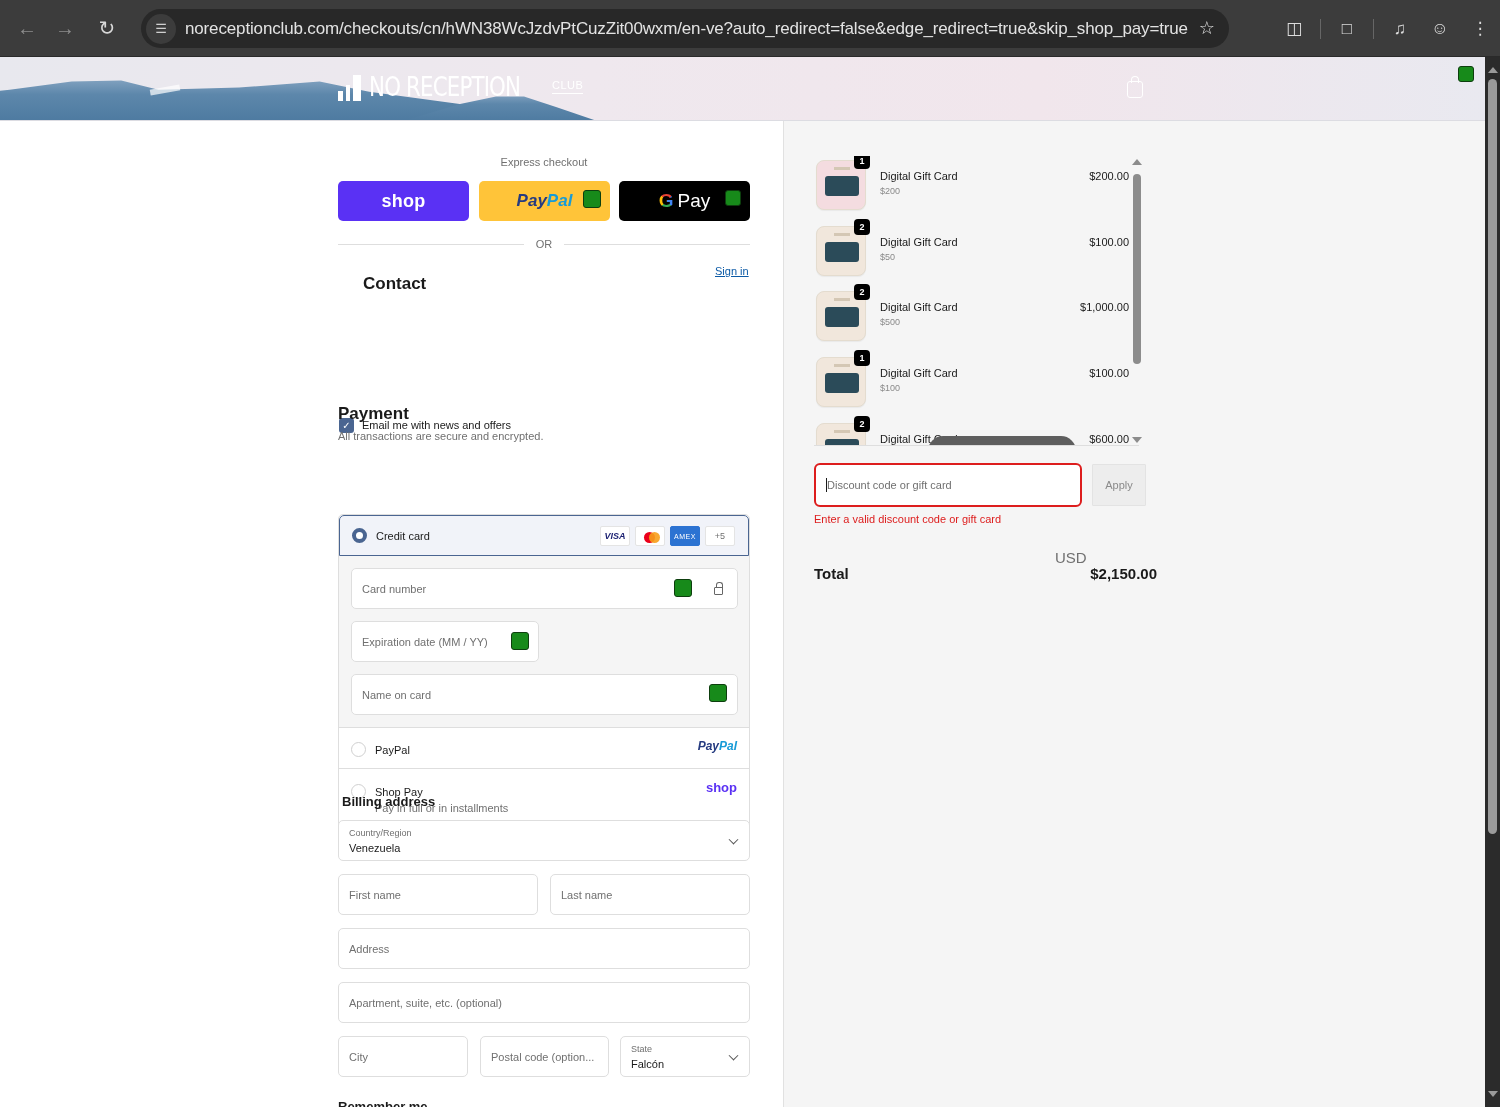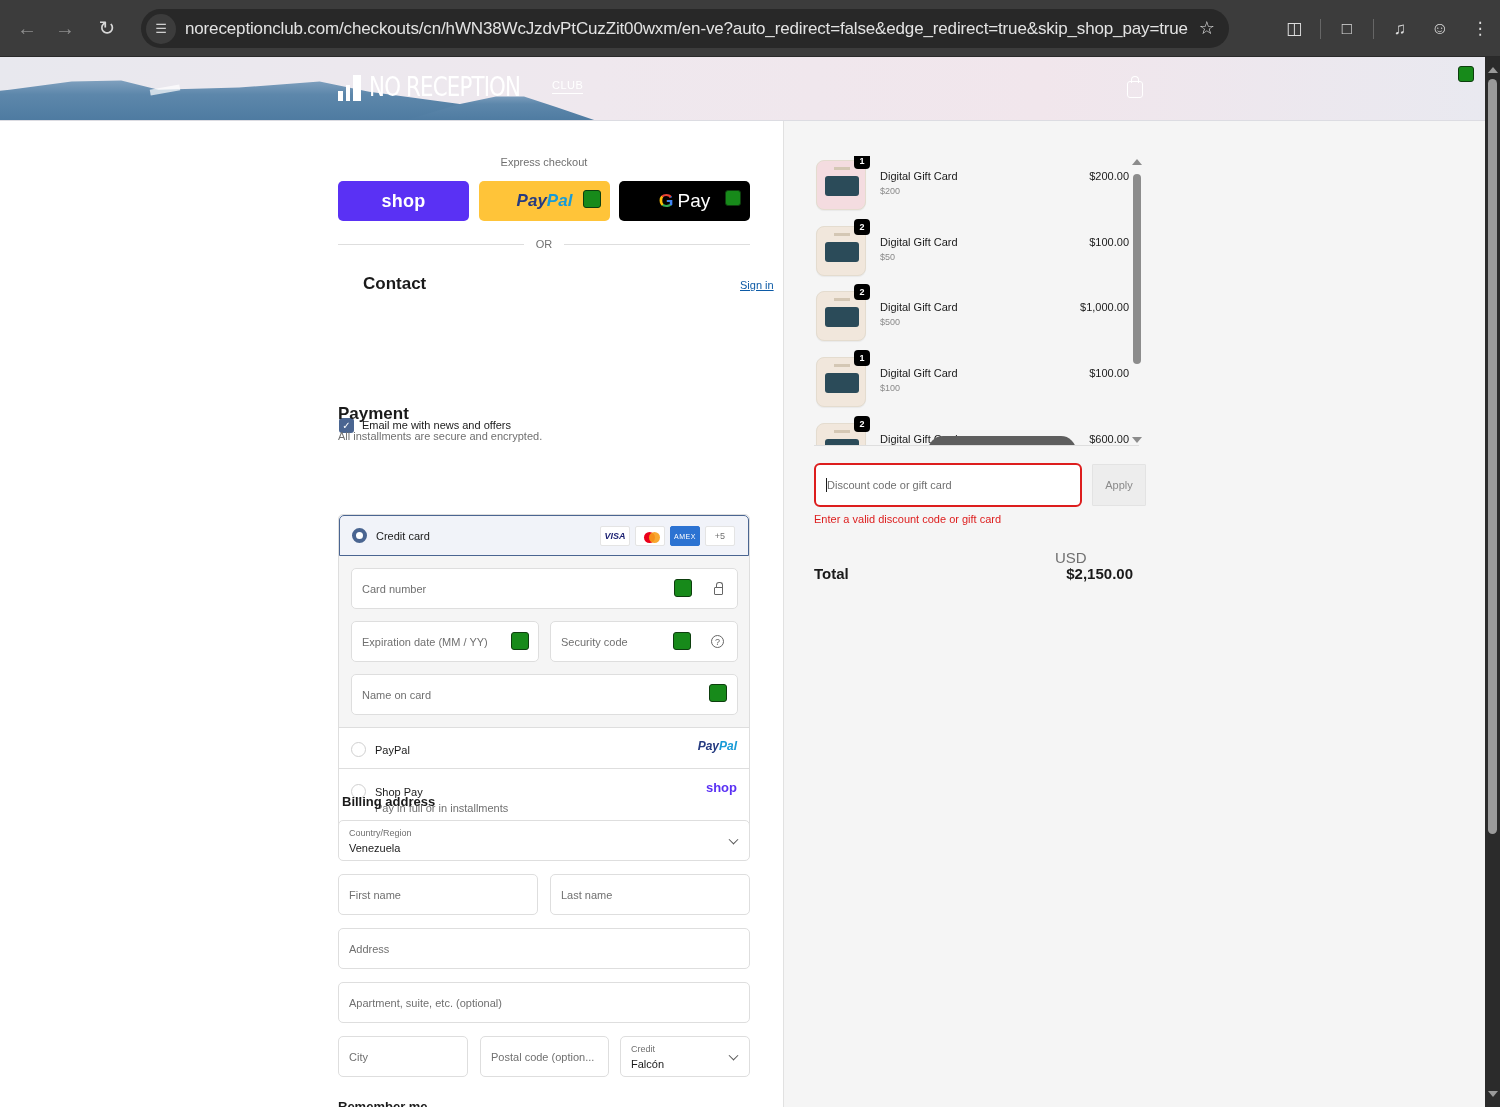--- a/index.html
+++ b/index.html
@@ -103,21 +103,21 @@
   .tri-down { position: absolute; left: 0; bottom: 0; width: 0; height: 0; border-left: 5px solid transparent; border-right: 5px solid transparent; border-top: 6px solid #8c8c8c; }
   .scroll-pill { position: absolute; left: 114px; top: 280px; width: 148px; height: 30px; border-radius: 15px; background: #5e5e5e; color: #fff; font-size: 11px; display: flex; align-items: center; justify-content: center; gap: 8px; }
 
   .discount { position: absolute; left: 30px; top: 342px; width: 268px; height: 44px; background: #fff; border: 2px solid #dd1d1d; border-radius: 6px; display: flex; align-items: center; }
   .caret { width: 1px; height: 14px; background: #1a1a1a; margin-left: 10px; }
   .discount .placeholder { padding-left: 0; }
   .apply-btn { position: absolute; left: 308px; top: 343px; width: 54px; height: 42px; background: #ededed; border: 1px solid #e3e3e3; border-radius: 1px; font-size: 11px; color: #8a8a8a; display: flex; align-items: center; justify-content: center; }
   .err { position: absolute; left: 30px; top: 392px; font-size: 11px; color: #dd1d1d; }
   .total-label { position: absolute; left: 30px; top: 444px; font-size: 15px; font-weight: bold; color: #1a1a1a; }
   .total-cur { position: absolute; left: 271px; top: 428px; font-size: 15px; color: #707070; }
-  .total-val { position: absolute; right: 352px; top: 444px; font-size: 15px; font-weight: bold; color: #1a1a1a; }
+  .total-val { position: absolute; right: 328px; top: 444px; font-size: 15px; font-weight: bold; color: #1a1a1a; }
 
   
   .page-scroll { position: absolute; left: 1485px; top: 57px; width: 15px; height: 1050px; background: #2b2b2b; }
   .page-scroll .up { position: absolute; left: 3px; top: 10px; border-left: 5px solid transparent; border-right: 5px solid transparent; border-bottom: 6px solid #9a9a9a; }
   .page-scroll .down { position: absolute; left: 3px; bottom: 10px; border-left: 5px solid transparent; border-right: 5px solid transparent; border-top: 6px solid #9a9a9a; }
   .page-scroll .thumb-s { position: absolute; left: 3px; top: 22px; width: 9px; height: 755px; background: #9b9b9b; border-radius: 5px; }
 </style>
 </head>
 <body>
 
@@ -176,28 +176,28 @@
       <span class="green-sq" style="left:106px;top:9px;width:16px;height:16px;"></span>
     </div>
 
     <div class="or-row">
       <div class="or-line"></div>
       <div class="or-text">OR</div>
       <div class="or-line"></div>
     </div>
 
     <div class="h2" style="left:338px;top:153px;margin-left:25px;">Contact</div>
-    <div class="link" style="left:715px;top:158px;margin-left:25px;">Sign in</div>
+    <div class="link" style="left:715px;top:144px;">Sign in</div>
 
 
     <div class="checkbox">✓</div>
     <div class="check-label">Email me with news and offers</div>
 
     <div class="h2" style="left:338px;top:283px;">Payment</div>
-    <div class="sub-text" style="left:338px;top:309px;">All installments are secure and encrypted.</div>
+    <div class="sub-text" style="left:338px;top:309px;">All transactions are secure and encrypted.</div>
 
     <div class="pay-box">
       <div class="pay-cc-head">
         <div class="radio on" style="left:12px;top:12px;"></div>
         <div class="pay-label" style="left:36px;top:14px;">Credit card</div>
         <div class="card-icons">
           <div class="cicon visa">VISA</div>
           <div class="cicon mc"></div>
           <div class="cicon amex">AMEX</div>
           <div class="cicon plus">+5</div>
@@ -207,25 +207,20 @@
       <div class="pay-cc-body">
         <div class="field" style="left:12px;top:12px;width:387px;height:41px;">
           <span class="placeholder">Card number</span>
           <span class="green-sq" style="left:322px;top:10px;width:18px;height:18px;"></span>
           <span class="lock-icon" style="left:362px;top:18px;"></span>
         </div>
         <div class="field" style="left:12px;top:65px;width:188px;height:41px;">
           <span class="placeholder">Expiration date (MM / YY)</span>
           <span class="green-sq" style="left:159px;top:10px;width:18px;height:18px;"></span>
         </div>
-        <div class="field" style="left:211px;top:65px;width:188px;height:41px;">
-          <span class="placeholder">Security code</span>
-          <span class="green-sq" style="left:122px;top:10px;width:18px;height:18px;"></span>
-          <span class="help-icon" style="left:160px;top:13px;">?</span>
-        </div>
         <div class="field" style="left:12px;top:118px;width:387px;height:41px;">
           <span class="placeholder">Name on card</span>
           <span class="green-sq" style="left:357px;top:9px;width:18px;height:18px;"></span>
         </div>
       </div>
 
       <div class="pay-opt" style="top:213px;height:41px;border-bottom:1px solid #dedede;">
         <div class="radio" style="left:12px;top:14px;"></div>
         <div class="pay-label" style="left:36px;top:16px;">PayPal</div>
         <div class="pp-small" style="top:11px;"><span class="pp-pay">Pay</span><span class="pp-pal">Pal</span></div>
@@ -258,21 +253,21 @@
     <div class="field" style="left:338px;top:807px;width:412px;height:41px;">
       <span class="placeholder">Address</span>
     </div>
     <div class="field" style="left:338px;top:915px;width:130px;height:41px;">
       <span class="placeholder">City</span>
     </div>
     <div class="field" style="left:480px;top:915px;width:129px;height:41px;">
       <span class="placeholder">Postal code (option...</span>
     </div>
     <div class="field" style="left:620px;top:915px;width:130px;height:41px;">
-      <span class="float-label">Credit</span>
+      <span class="float-label">State</span>
       <span class="float-val">Falcón</span>
       <span class="chev"></span>
     </div>
 
     <div class="h2" style="left:338px;top:978px;font-size:13px;">Remember me</div>
   </div>
 
   <div class="right">
     <div class="item-list">
       <div class="item" style="top:0px;">

